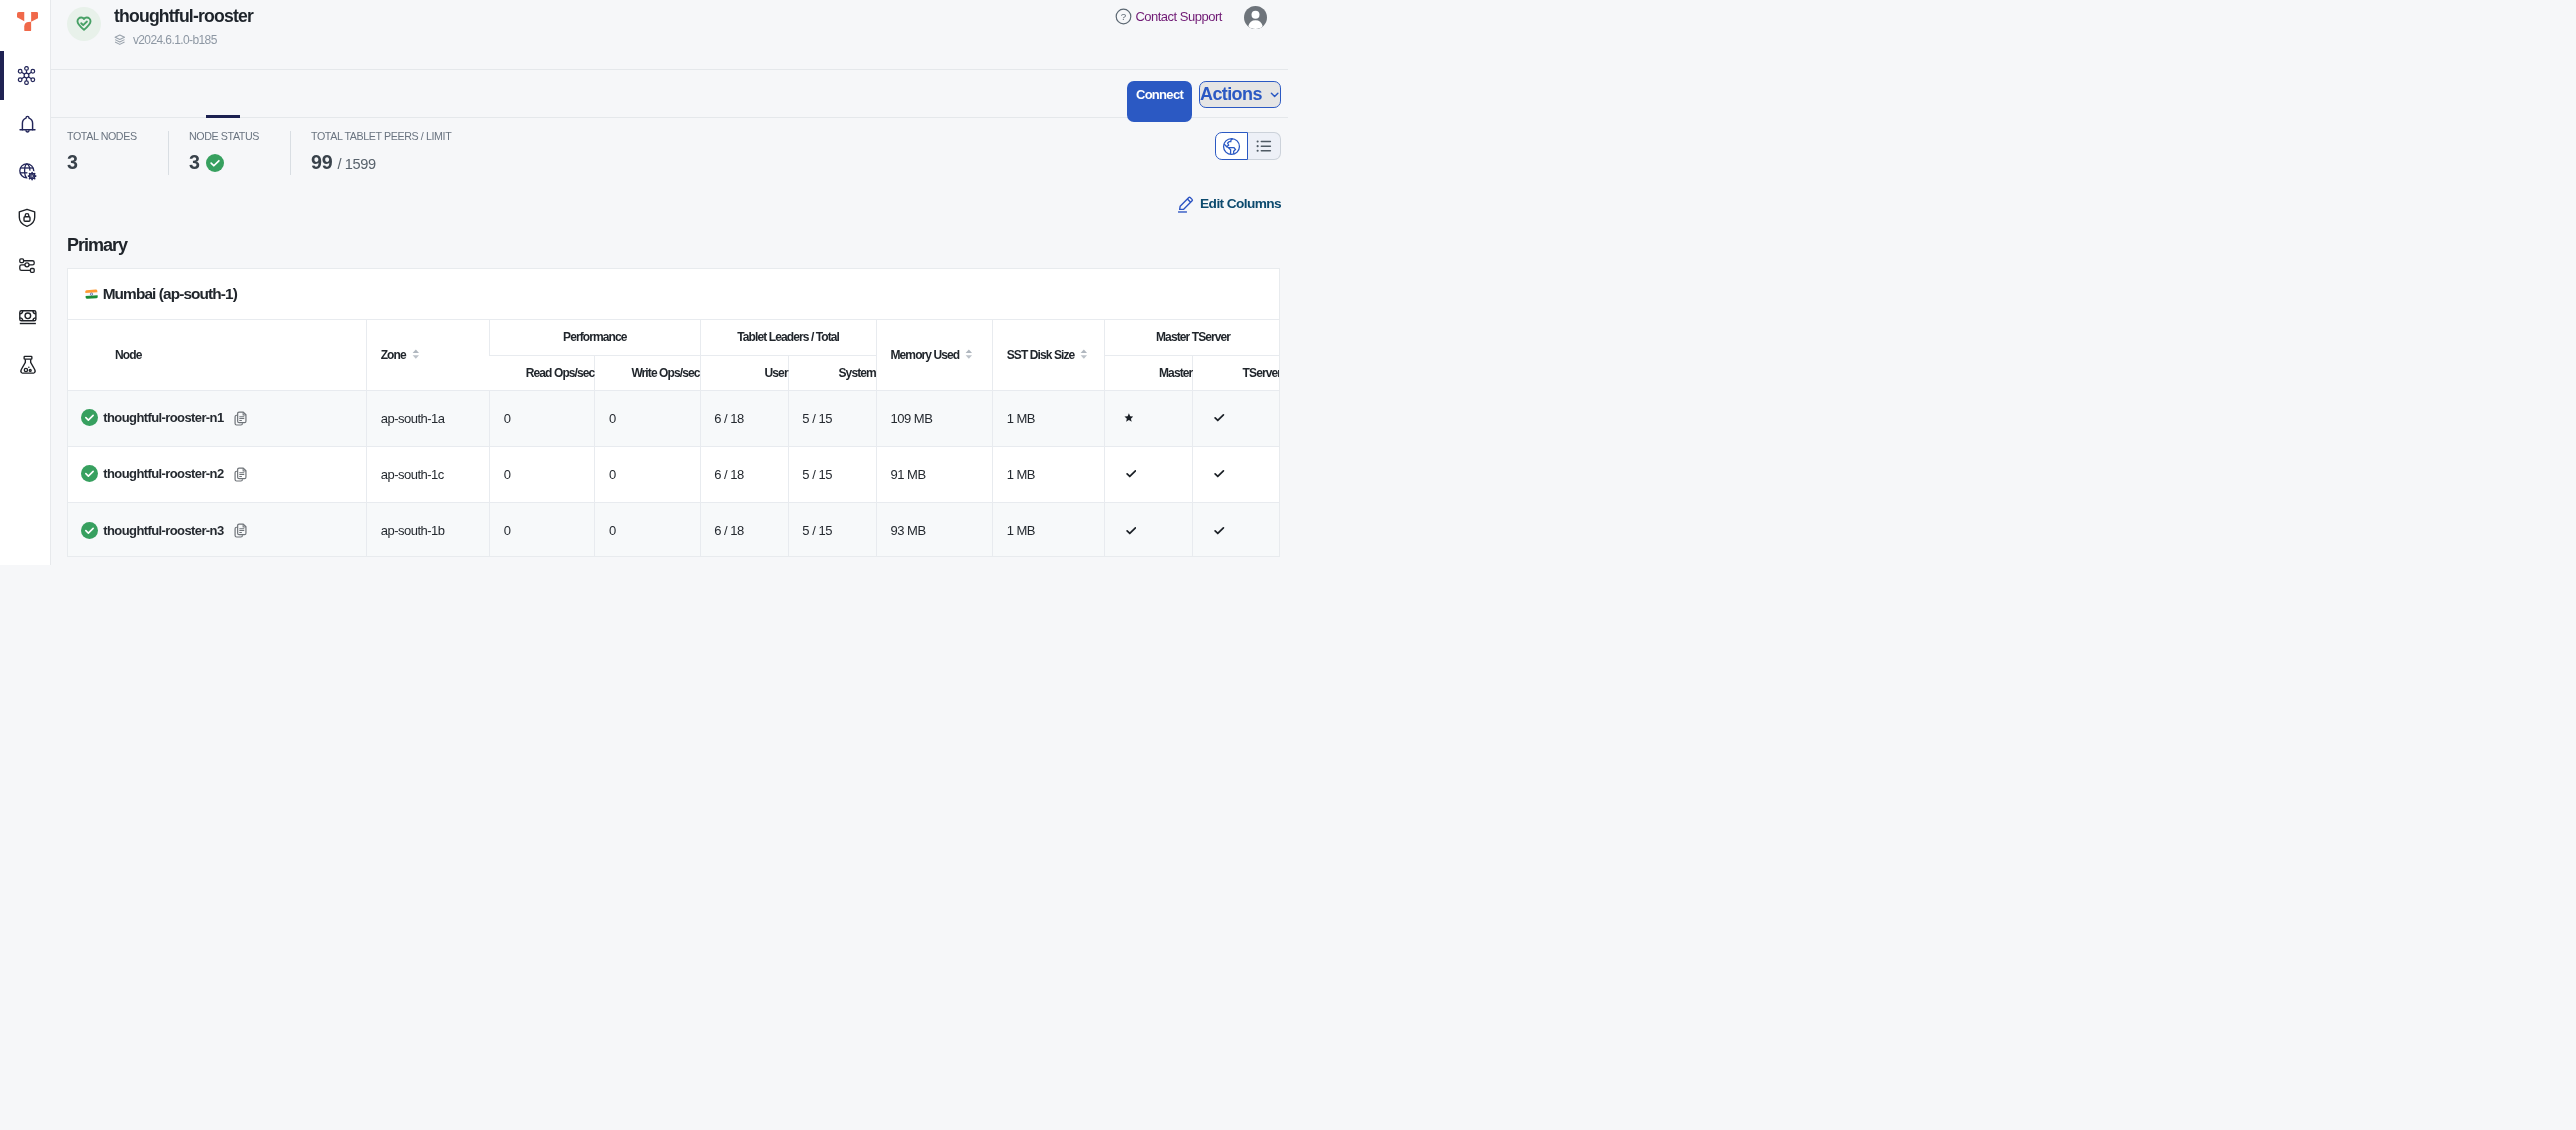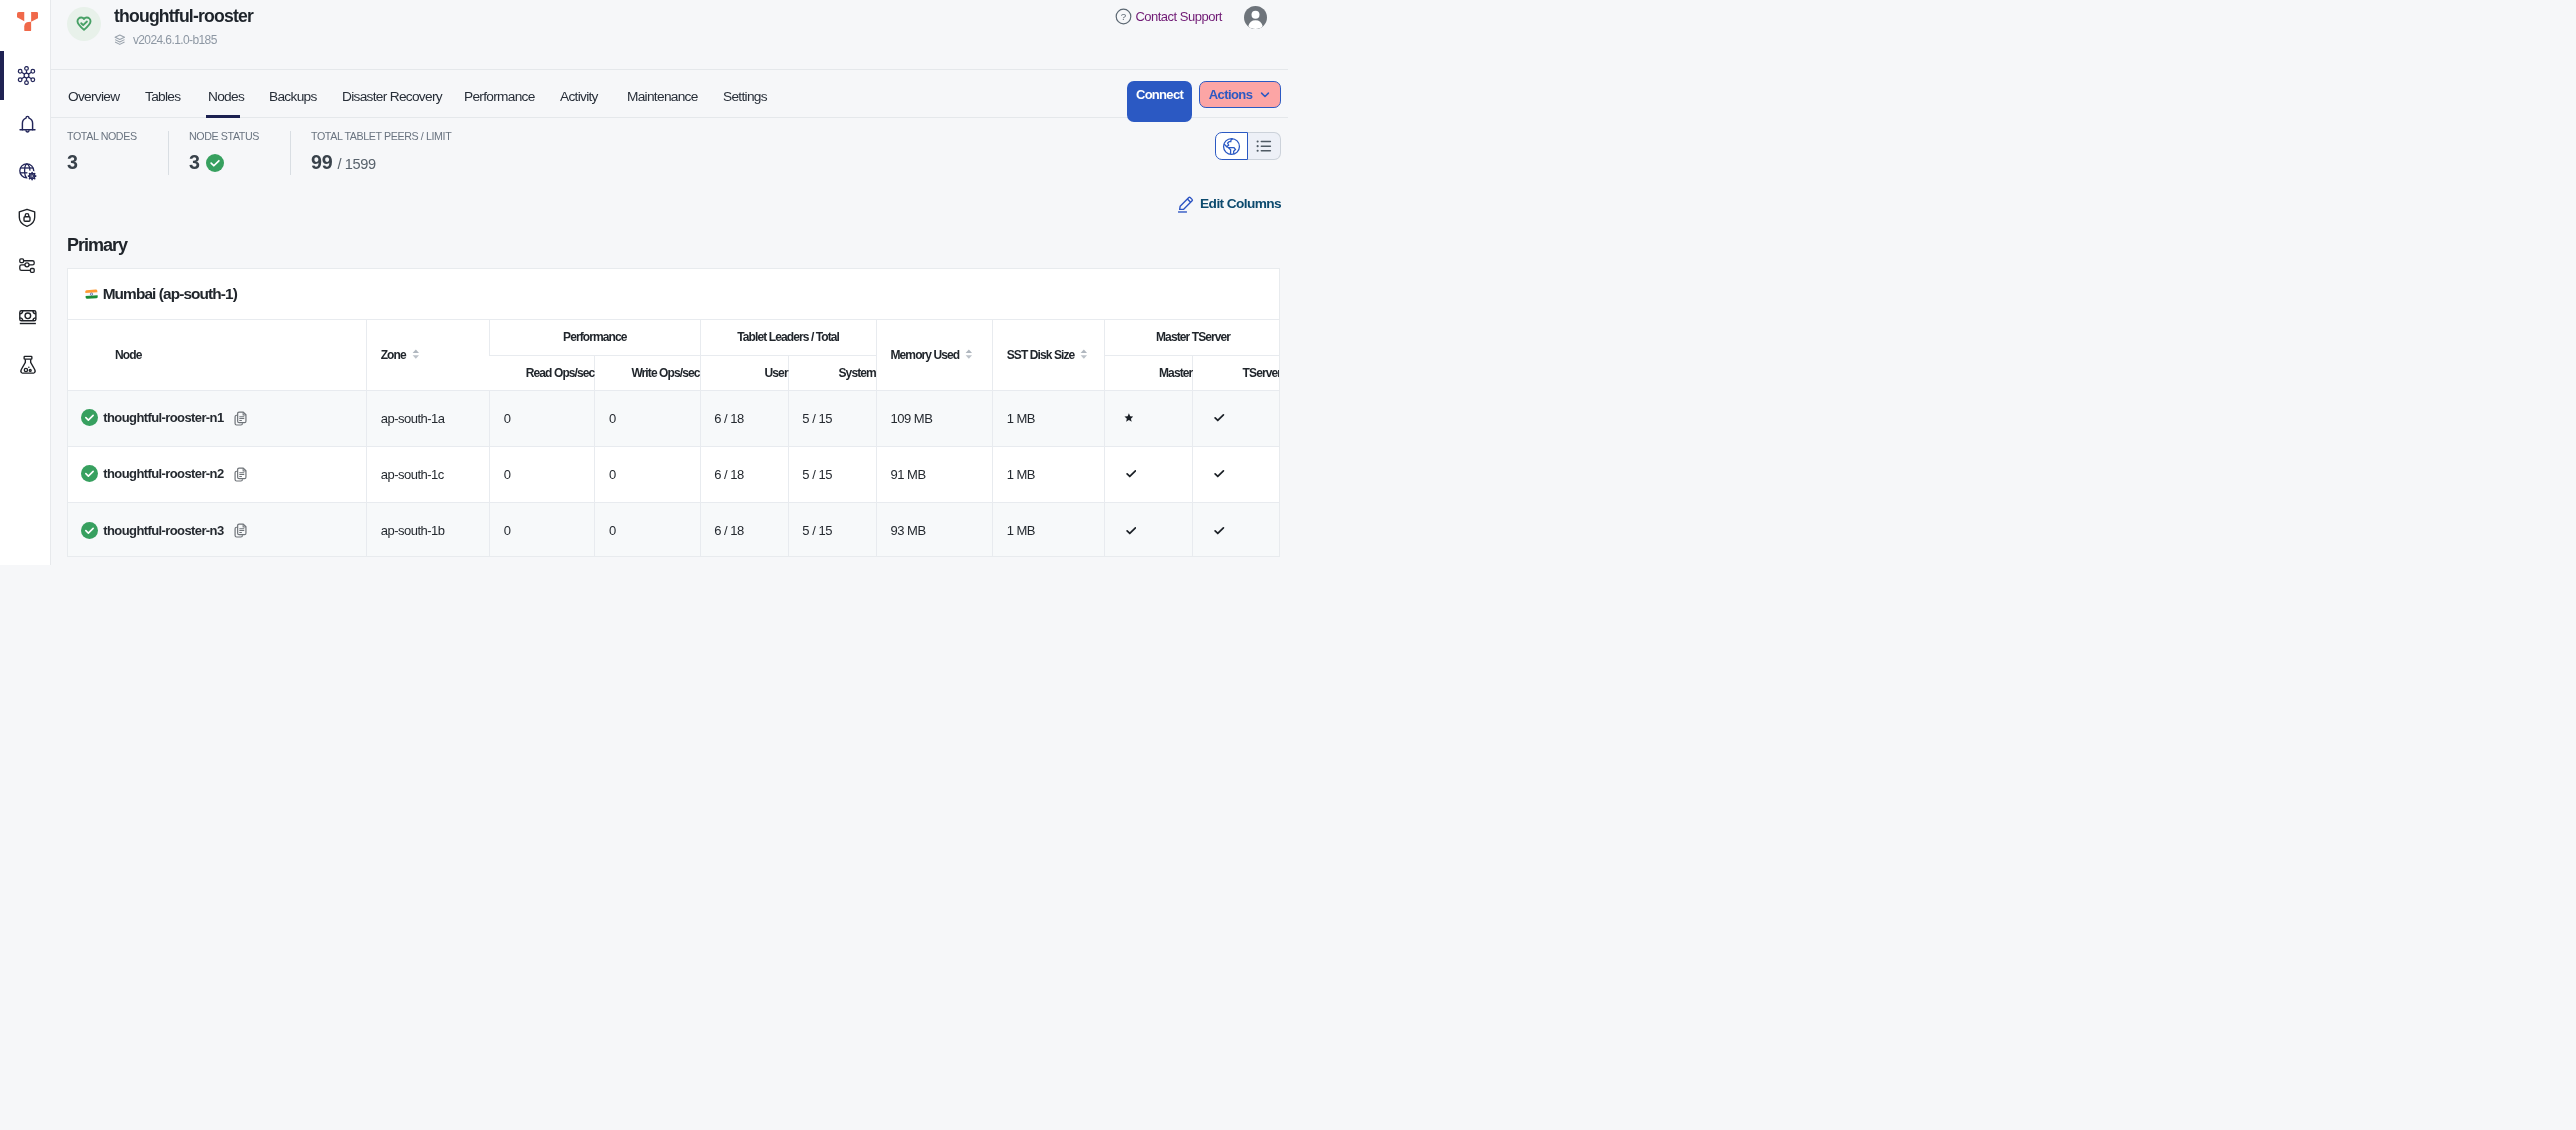--- a/index.html
+++ b/index.html
@@ -21,21 +21,21 @@
 #avatar { position:absolute; left:1244px; top:6px; }
 #hdivider { position:absolute; left:51px; top:69px; width:1237px; height:0.9px; background:#e5e8eb; }
 
 
 #tabs { position:absolute; left:68px; top:69px; height:50px; display:flex; }
 .tab { font-size:13.7px; color:#272e38; letter-spacing:-0.7px; text-align:left; height:50px; line-height:56px; white-space:nowrap; }
 #tabline { position:absolute; left:51px; top:117px; width:1237px; height:0.9px; background:#e5e8eb; }
 #tabunderline { position:absolute; left:206px; top:115px; width:34px; height:3.4px; background:#1b2050; }
 
 #btnconnect { position:absolute; left:1127px; top:81px; width:65px; height:41px; border-radius:6.9px; background:#2b59c3; color:#fff; font-size:13px; font-weight:bold; text-align:center; line-height:27px; letter-spacing:-0.7px; }
-#btnactions { position:absolute; left:1199px; top:81px; width:82px; height:27px; border-radius:6.9px; background:#fca5a5; border:1.3px solid #2b59c3; color:#2b59c3; font-size:13px; font-weight:bold; display:flex; align-items:center; justify-content:center; letter-spacing:-0.6px; }
+#btnactions { position:absolute; left:1199px; top:81px; width:82px; height:27px; border-radius:6.9px; background:#e5e5e5; border:1.3px solid #2b59c3; color:#2b59c3; font-size:18px; font-weight:bold; display:flex; align-items:center; justify-content:center; letter-spacing:-0.6px; }
 
 
 .statlabel { position:absolute; top:130px; font-size:10.7px; color:#6a7480; letter-spacing:-0.4px; white-space:nowrap; }
 .statnum { position:absolute; top:151px; font-size:19.7px; font-weight:bold; color:#39424b; letter-spacing:-0.3px; white-space:nowrap; }
 .statdiv { position:absolute; top:131px; width:0.9px; height:44px; background:#d9dee3; }
 #nodestatuscheck { position:absolute; left:206px; top:154px; }
 #peerslimit { font-size:14.6px; font-weight:normal; color:#58626c; letter-spacing:-0.4px; }
 
 
 #toggle { position:absolute; left:1215px; top:132px; width:65px; height:28px; }
@@ -172,31 +172,20 @@
         </defs>
       <circle cx="13.5" cy="13.5" r="13.5" fill="#6e747b"></circle>
       <g clip-path="url(#avc)">
         <circle cx="13.5" cy="10.4" r="4.7" fill="#fff"></circle>
         <path d="M13.5,16.6 C18,16.6 20.7,19 21.7,23 C22,24.5 21,27 13.5,27 C6,27 5,24.5 5.3,23 C6.3,19 9,16.6 13.5,16.6 Z" fill="#fff"></path>
       </g>
     </svg>
   </div>
   <div id="hdivider"></div>
 
-  <div id="tabs">
-    <div class="tab" style="width:77px">Overview</div>
-    <div class="tab" style="width:63px">Tables</div>
-    <div class="tab" style="width:61px">Nodes</div>
-    <div class="tab" style="width:73px">Backups</div>
-    <div class="tab" style="width:122px">Disaster Recovery</div>
-    <div class="tab" style="width:96px">Performance</div>
-    <div class="tab" style="width:67px">Activity</div>
-    <div class="tab" style="width:96px">Maintenance</div>
-    <div class="tab" style="width:43px">Settings</div>
-  </div>
   <div id="tabline"></div>
   <div id="tabunderline"></div>
   <div id="btnconnect">Connect</div>
   <div id="btnactions">Actions
     <svg style="margin-left:6.9px" width="12" height="12" viewBox="0 0 14 14" fill="none" stroke="#2b59c3" stroke-width="1.8" stroke-linecap="round" stroke-linejoin="round">
       <path d="M3,4.8 L7,8.8 L11,4.8"></path>
     </svg>
   </div>
 
   <div class="statlabel" style="left:67px">TOTAL NODES</div>

